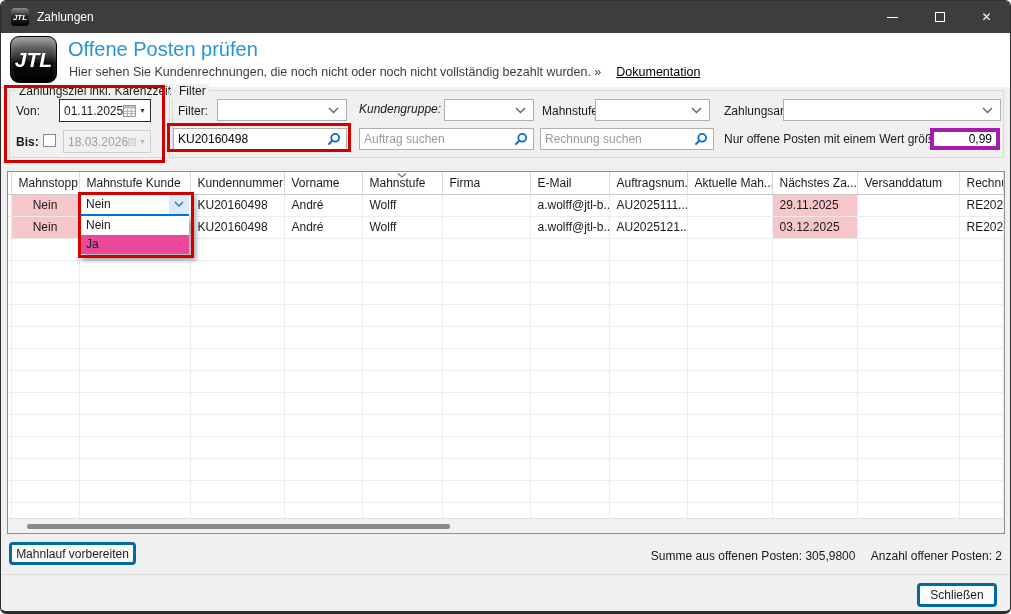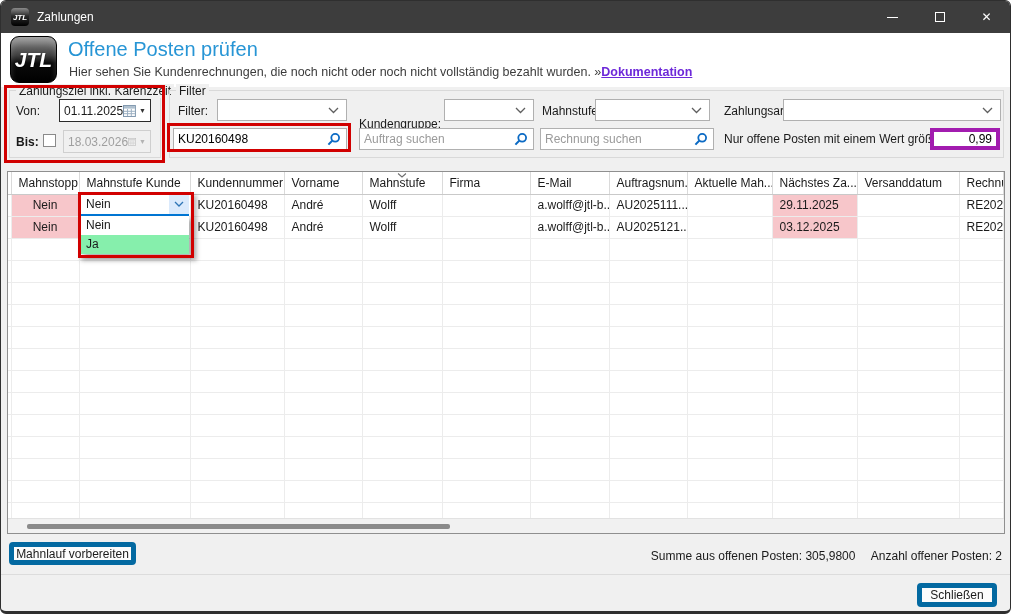--- a/index.html
+++ b/index.html
@@ -23,25 +23,25 @@
   .glyph-max{ width:10px; height:10px; border:1px solid #fff; }
   
   .header{ position:absolute; top:32px; left:0; right:0; height:54px; background:#fff; }
   .logo{ position:absolute; left:9px; top:3px; width:47px; height:47px; border-radius:9px;
     background:linear-gradient(180deg,#909090 0%,#3c3c3c 42%,#0b0b0b 58%,#000 100%);
     border:1px solid #000; box-shadow:inset 0 6px 6px rgba(255,255,255,.18);
     color:#fff; font-weight:bold; font-style:italic; font-size:21px;
     display:flex; align-items:center; justify-content:center; text-shadow:0 1px 1px #000; }
   .page-title{ position:absolute; left:67px; top:5px; font-size:20px; font-weight:normal; color:#2795d5; }
   .page-sub{ position:absolute; left:68px; top:32px; font-size:12.5px; color:#3c3c3c; white-space:nowrap; }
-  .doc-link{ color:#6d28d9; text-decoration:underline; margin-left:0; cursor:pointer;font-weight:bold; }
+  .doc-link{ color:#000000; text-decoration:underline; margin-left:15px; cursor:pointer; }
   
   .groupbox{ position:absolute; border:1px solid #d9d9d9; }
   .gb-label{ position:absolute; top:-7px; left:6px; background:#f0f0f0; padding:0 3px; white-space:nowrap; }
-  #gb-zahlungsziel{ left:8px; top:89px; width:152px; height:68px; }
+  #gb-zahlungsziel{ left:8px; top:89px; width:164px; height:68px; }
   #gb-filter{ left:168px; top:89px; width:835px; height:68px; }
   .lbl{ position:absolute; white-space:nowrap; }
   
   .datefield{ position:absolute; height:23px; background:#fff; border:1px solid #2b2b2b;
     display:flex; align-items:center; padding-left:4px; }
   .datefield.disabled{ background:#f0f0f0; border-color:#cfcfcf; color:#9f9f9f; }
   .datefield .spacer{ flex:1; }
   .caret-down{ font-size:7px; color:#333; margin:0 4px 0 3px; }
   .datefield.disabled .caret-down{ color:#b3b3b3; }
   .checkbox{ position:absolute; width:13px; height:13px; background:#fff; border:1px solid #8a8a8a; }
@@ -78,28 +78,28 @@
     border-top:1px solid #e2e2e2; }
   .hthumb{ position:absolute; left:19px; top:5px; width:423px; height:5px; background:#8a8a8a; border-radius:2px; }
   
   .cell-combo{ position:absolute; left:80px; top:193px; width:108px; height:22px;
     background:#fff; border-bottom:2px solid #0078d7; display:flex; align-items:stretch; z-index:20; }
   .cell-combo .val{ flex:1; padding-left:5px; line-height:20px; overflow:hidden; }
   .cell-combo .arrow{ width:20px; background:#dbeafc; display:flex; align-items:center; justify-content:center; }
   .dropdown{ position:absolute; left:80px; top:215px; width:108px; background:#fff;
     box-shadow:3px 3px 5px rgba(0,0,0,.35); z-index:20; }
   .dropdown .item{ height:19px; line-height:19px; padding-left:5px; }
-  .dropdown .item.hl{ background:#86efac; }
+  .dropdown .item.hl{ background:#ec4899; }
   
   .redbox{ position:absolute; border:3px solid #d10000; pointer-events:none; z-index:40; }
   #redbox-zahlungsziel{ left:3px; top:84px; width:161px; height:78px; }
   #redbox-kundensuche{ left:166px; top:122px; width:184px; height:29px; }
   #redbox-dropdown{ left:77px; top:191px; width:116px; height:66px; box-shadow:3px 3px 4px rgba(0,0,0,.25); }
   
-  .btn{ position:absolute; background:#fcfcfc; border:5px solid #0369a1; border-radius:4px;
+  .btn{ position:absolute; background:#fcfcfc; border:3px solid #0369a1; border-radius:4px;
     font:12px "Liberation Sans",sans-serif; color:#1a1a1a; display:flex; align-items:center; justify-content:center; cursor:default; }
   #btn-mahnlauf{ left:8px; top:541px; width:127px; height:23px; }
   #btn-close{ left:916px; top:582px; width:80px; height:24px; }
   .status{ position:absolute; right:8px; top:548px; white-space:nowrap; }
   .status span{ margin-left:12px; }
   .divider{ position:absolute; left:0; right:0; top:573px; height:1px; background:#dcdcdc; }
 </style>
 </head>
 <body>
 
@@ -166,21 +166,21 @@
     <div class="gb-label">Filter</div>
 
     <div class="lbl" style="left:8px; top:13px;">Filter:</div>
     <div class="combo" style="left:47px; top:8px; width:130px;">
       <span class="spacer"></span>
       <svg width="11" height="7" viewBox="0 0 11 7">
           <polyline points="1,1 5.5,5.5 10,1" fill="none" stroke="#5f5f5f" stroke-width="1.3"></polyline>
         </svg>
     </div>
 
-    <div class="lbl" style="left:189px; top:26px;">Kundengruppe:</div>
+    <div class="lbl" style="left:189px; top:11px;font-style:italic;">Kundengruppe:</div>
     <div class="combo" style="left:274px; top:8px; width:90px;">
       <span class="spacer"></span>
       <svg width="11" height="7" viewBox="0 0 11 7">
           <polyline points="1,1 5.5,5.5 10,1" fill="none" stroke="#5f5f5f" stroke-width="1.3"></polyline>
         </svg>
     </div>
 
     <div class="lbl" style="left:372px; top:13px;">Mahnstufe:</div>
     <div class="combo" style="left:425px; top:8px; width:115px;">
       <span class="spacer"></span>

